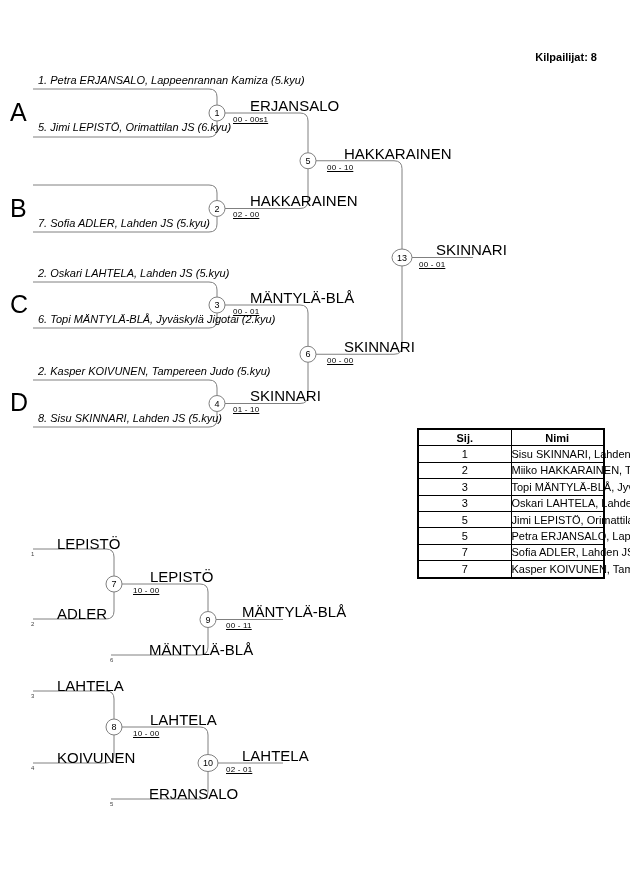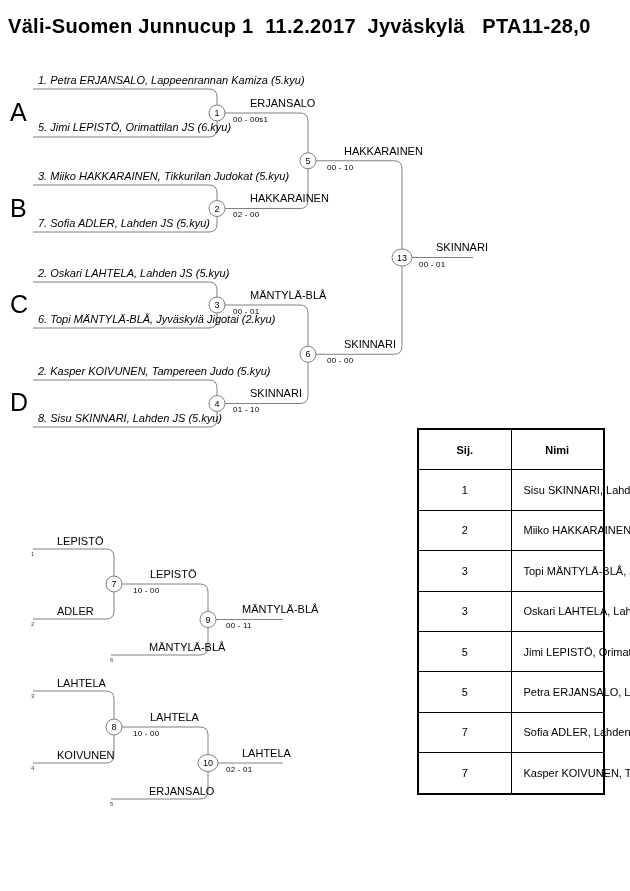--- a/index.html
+++ b/index.html
@@ -4,29 +4,29 @@
 <style>
   html,body{margin:0;padding:0;background:#fff;}
   .page{position:relative;width:630px;height:891px;background:#fff;overflow:hidden;
         font-family:"Liberation Sans","DejaVu Sans",sans-serif;color:#000;}
   svg.lines{position:absolute;left:0;top:0;z-index:1;}
   .abs{position:absolute;white-space:nowrap;z-index:2;}
   .title{left:8px;top:15px;font-size:20px;font-weight:bold;letter-spacing:.3px;white-space:pre;}
   .competitors{left:397px;top:51px;width:200px;text-align:right;font-size:11px;font-weight:bold;}
   .pool-letter{left:10px;width:26px;font-size:25px;line-height:26px;}
   .entry{font-size:11px;font-style:italic;}
-  .wname{font-size:11px;padding-left:19px;}
-  .wscore{font-size:8px;letter-spacing:.2px;}
+  .wname{font-size:15px;padding-left:19px;}
+  .wscore{font-size:8px;letter-spacing:.2px;text-decoration:underline;}
   .mnum{width:24px;text-align:center;font-size:9px;line-height:10px;}
   .refnum{font-size:6px;color:#444;}
   .results-title{left:417px;top:407px;width:188px;text-align:center;font-size:13px;font-weight:bold;}
   .results-wrap{left:417px;top:428px;z-index:2;}
   table.results{border-collapse:collapse;table-layout:fixed;width:188px;border:2px solid #000;}
   table.results td,table.results th{border:1px solid #000;height:15.4px;font-size:11px;
-        padding:12px;vertical-align:middle;}
+        padding:0;vertical-align:middle;}
   table.results th{font-weight:bold;text-align:center;}
   td.place{width:34px;text-align:center;}
   td.pname{width:150px;text-align:left;padding-left:5px;white-space:nowrap;overflow:visible;}
 </style>
 </head>
 <body>
 
 <div class="page">
 
   <svg class="lines" width="630" height="891" viewBox="0 0 630 891">
@@ -59,30 +59,29 @@
       <ellipse cx="308" cy="160.75" rx="8" ry="8"></ellipse>
       <ellipse cx="308" cy="354.25" rx="8" ry="8"></ellipse>
       <ellipse cx="402" cy="257.5" rx="10" ry="8.5"></ellipse>
       <ellipse cx="114" cy="584" rx="8" ry="8"></ellipse>
       <ellipse cx="208" cy="619.5" rx="8" ry="8"></ellipse>
       <ellipse cx="114" cy="727" rx="8" ry="8"></ellipse>
       <ellipse cx="208" cy="763" rx="10" ry="8.5"></ellipse>
     </g>
   </svg>
 
-  <div class="abs title">Väli-Suomen Junnucup 1  11.2.2017  Jyväskylä   PTA11-28,0</div>
+  <div class="abs competitors">Kilpailijat: 8</div>
 
   <div class="abs pool-letter" style="top:99px">A</div>
   <div class="abs pool-letter" style="top:195px">B</div>
   <div class="abs pool-letter" style="top:291px">C</div>
   <div class="abs pool-letter" style="top:389px">D</div>
 
   <div class="abs entry" style="left:38px;top:74px">1. Petra ERJANSALO, Lappeenrannan Kamiza (5.kyu)</div>
   <div class="abs entry" style="left:38px;top:121px">5. Jimi LEPISTÖ, Orimattilan JS (6.kyu)</div>
-  <div class="abs entry" style="left:38px;top:170px">3. Miiko HAKKARAINEN, Tikkurilan Judokat (5.kyu)</div>
   <div class="abs entry" style="left:38px;top:217px">7. Sofia ADLER, Lahden JS (5.kyu)</div>
   <div class="abs entry" style="left:38px;top:267px">2. Oskari LAHTELA, Lahden JS (5.kyu)</div>
   <div class="abs entry" style="left:38px;top:313px">6. Topi MÄNTYLÄ-BLÅ, Jyväskylä Jigotai (2.kyu)</div>
   <div class="abs entry" style="left:38px;top:365px">2. Kasper KOIVUNEN, Tampereen Judo (5.kyu)</div>
   <div class="abs entry" style="left:38px;top:412px">8. Sisu SKINNARI, Lahden JS (5.kyu)</div>
 
   <div class="abs wname" style="left:231px;top:97px">ERJANSALO</div>
   <div class="abs wscore" style="left:233px;top:115px">00 - 00s1</div>
   <div class="abs wname" style="left:231px;top:192px">HAKKARAINEN</div>
   <div class="abs wscore" style="left:233px;top:210px">02 - 00</div>

